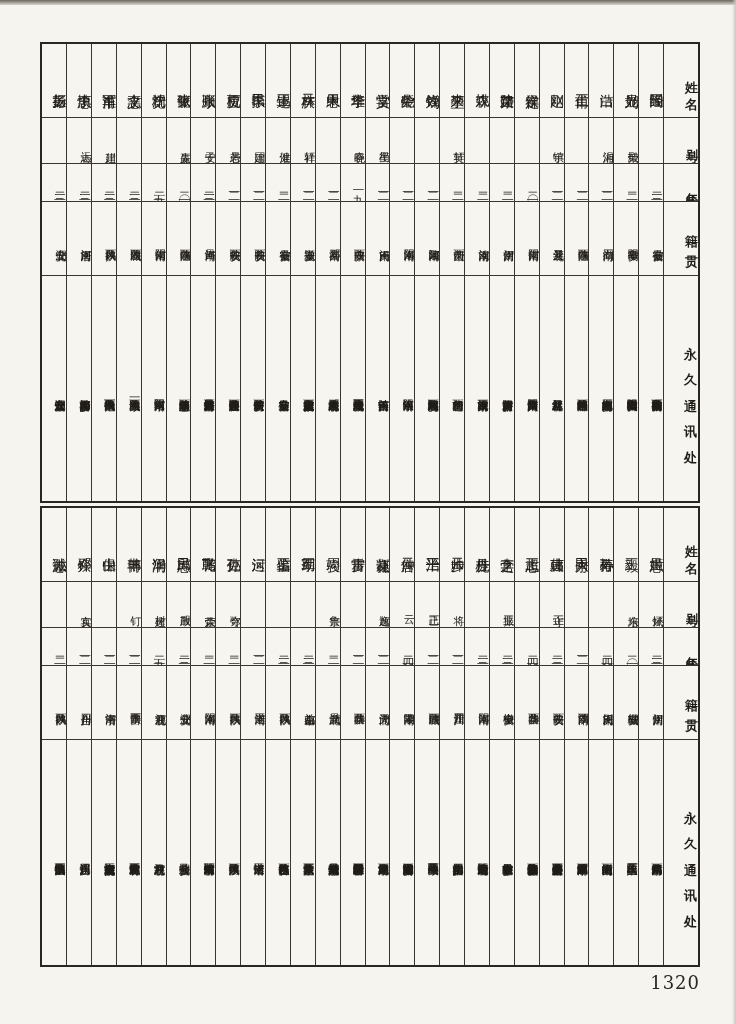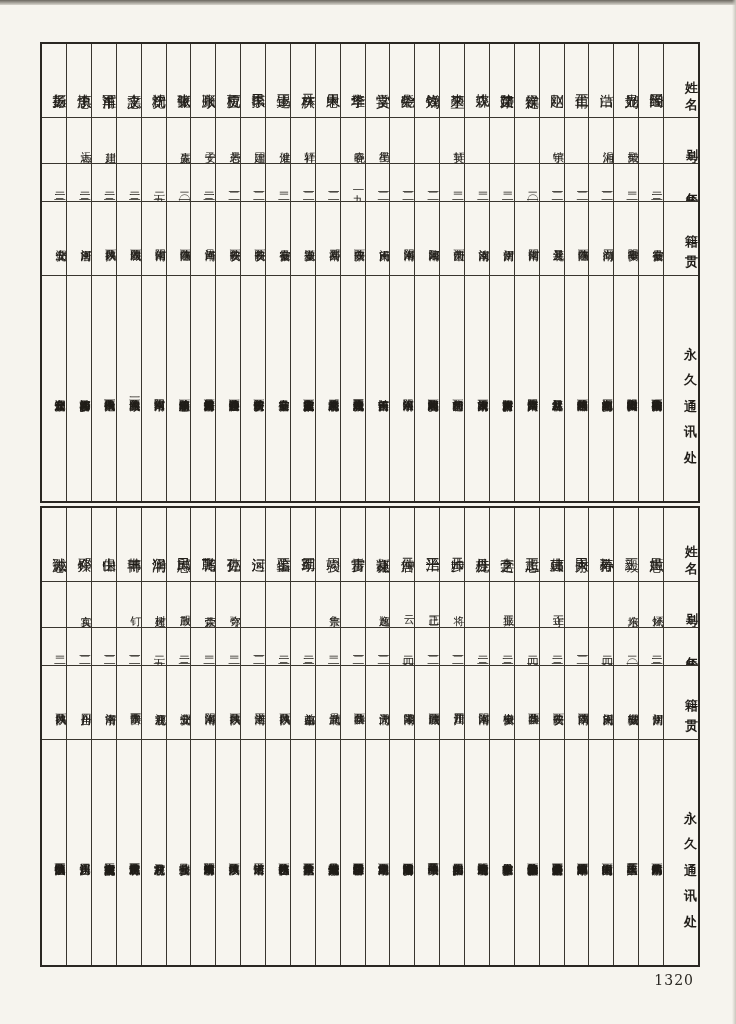--- a/index.html
+++ b/index.html
@@ -52,22 +52,22 @@
   .r2{height:38px;border-bottom:1px solid #3a362f;font-size:12px;padding-top:5px;letter-spacing:2px;}
   .r3{height:74px;border-bottom:1px solid #3a362f;font-size:11px;padding-top:5px;line-height:1.05;}
   .r4{flex:1;font-size:11px;padding-top:5px;line-height:1.18;}
   .hcell{font-size:13px;font-weight:bold;}
   .hcell.r0{letter-spacing:16px;padding-top:12px;}
   .hcell.r1{font-size:12px;letter-spacing:4px;padding-top:5px;}
   .hcell.r2{font-size:12px;letter-spacing:3px;padding-top:4px;}
   .hcell.r3{letter-spacing:20px;padding-top:12px;}
   .hcell.r4{letter-spacing:26px;padding-top:24px;}
   .page-number{
-    position:absolute;right:42px;top:972px;
-    font-size:14px;color:#2a2722;
+    position:absolute;right:36px;top:972px;
+    font-size:18px;color:#2a2722;
     font-family:"DejaVu Serif", serif;
     letter-spacing:1px;
   }
 </style>
 </head>
 <body>
 
 <div class="page">
   <div class="scan-edge-top"></div>
   <div class="scan-edge-right"></div>

